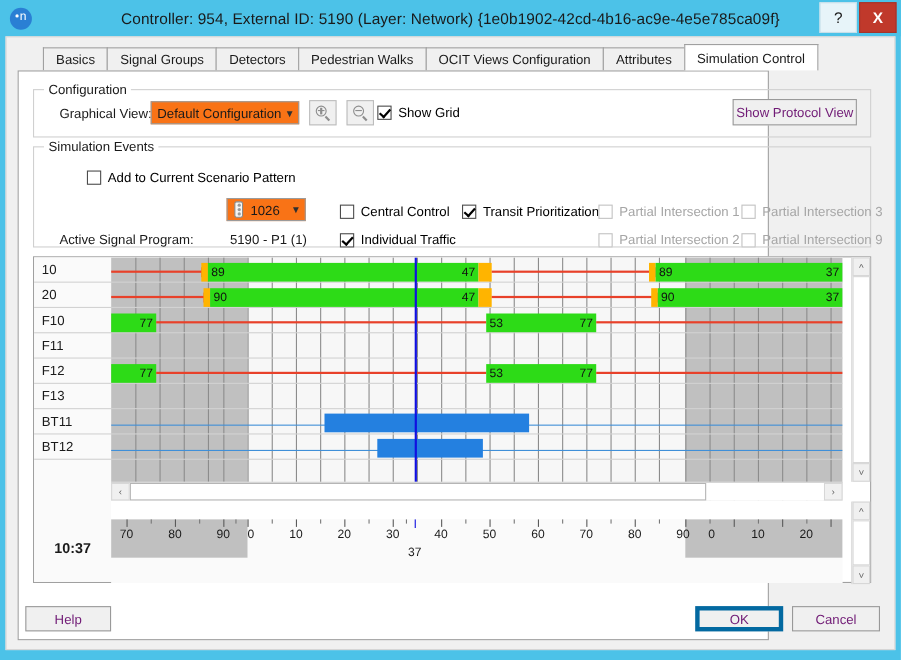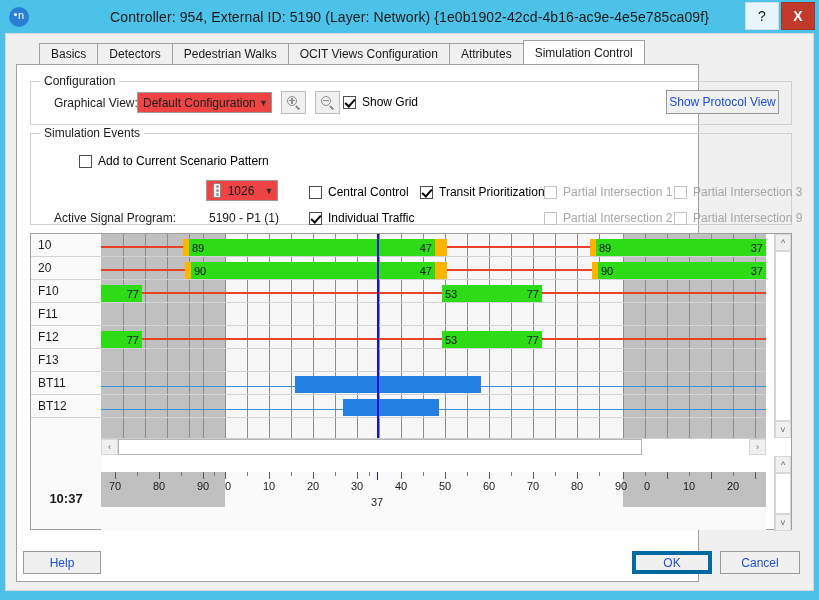--- a/index.html
+++ b/index.html
@@ -144,21 +144,21 @@
   }
 
   #grp-config { left: 13px; top: 16px; width: 762px; height: 44px; }
   #grp-events { left: 13px; top: 68px; width: 762px; height: 92px; }
 
   .lbl { font-size: 12px; color: #1a1a1a; }
 
   .combo {
     height: 21px;
     border: 1px solid #9b9b9b;
-    background: #ef4444;
+    background: #f97316;
     display: flex;
     align-items: center;
     font-size: 12px;
     color: #1a1a1a;
     cursor: default;
     position: relative;
   }
   .combo .ctext { padding-left: 5px; flex: 1; white-space: nowrap; }
   .combo .arrow {
     width: 16px; text-align: center;
@@ -170,21 +170,21 @@
     background: #f0f0f0;
     border: 1px solid #bcbcbc;
     display: flex; align-items: center; justify-content: center;
     cursor: default;
   }
 
   .btn {
     background: #f0f0f0;
     border: 1px solid #999999;
     font-size: 12px;
-    color: #1d4ed8;
+    color: #701a75;
     display: flex; align-items: center; justify-content: center;
     cursor: default;
   }
   .btn.focus { border: 4px solid #0369a1; }
 
   .cb { display: flex; align-items: center; cursor: default; }
   .cb .box {
     width: 13px; height: 13px;
     border: 1px solid #4c4c4c;
     background: #ffffff;
@@ -385,20 +385,21 @@
     <div class="title-buttons">
       <div class="tbtn">?</div>
       <div class="tbtn close">X</div>
     </div>
   </div>
 
   <div class="client">
 
     <div class="tabstrip">
       <div class="tab">Basics</div>
+      <div class="tab">Signal Groups</div>
       <div class="tab">Detectors</div>
       <div class="tab">Pedestrian Walks</div>
       <div class="tab">OCIT Views Configuration</div>
       <div class="tab">Attributes</div>
       <div class="tab active">Simulation Control</div>
     </div>
 
     <div class="tabpage">
 
       <div class="group" id="grp-config">

